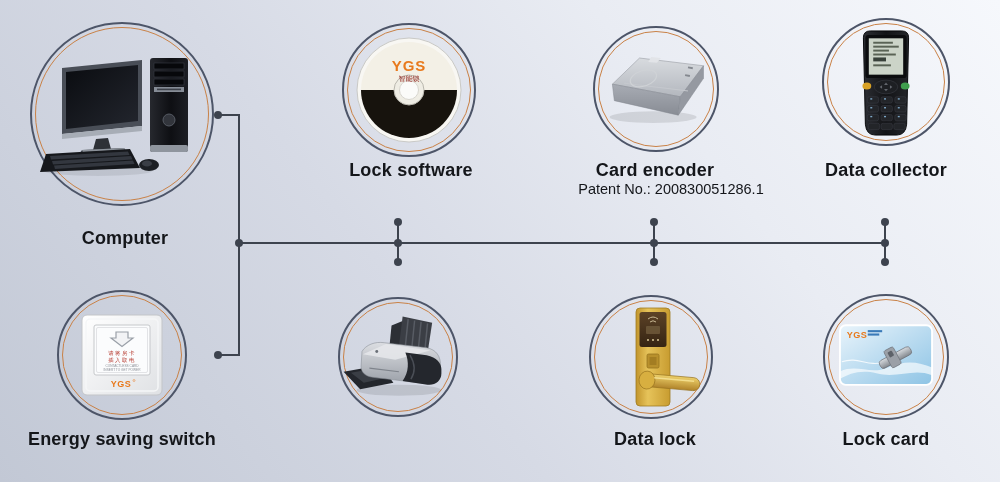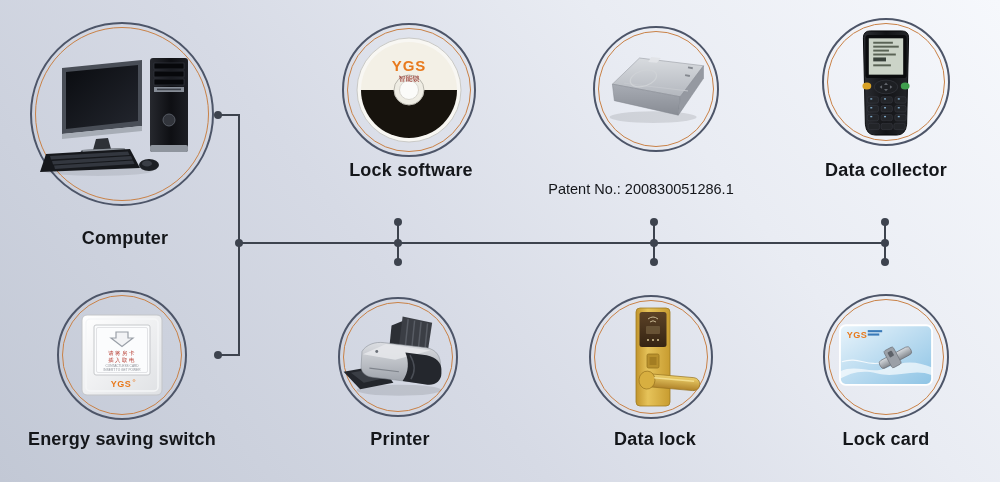--- a/index.html
+++ b/index.html
@@ -130,21 +130,22 @@
       <polygon points="20,42 48,15 114,23 90,55" fill="url(#enc-top)" stroke="#979ba2" stroke-width="0.6"></polygon>
       <polygon points="20,42 90,55 88,74 22,59" fill="url(#enc-front)" stroke="#83878f" stroke-width="0.5"></polygon>
       <polygon points="90,55 114,23 114,36 88,74" fill="#9599a1" stroke="#83878f" stroke-width="0.5"></polygon>
       <path d="M32,41 L98,49" stroke="#c5c8cd" stroke-width="1" fill="none"></path>
       <ellipse cx="52" cy="36" rx="14" ry="8" transform="rotate(-18 52 36)" fill="none" stroke="#cfd2d6" stroke-width="1.2"></ellipse>
       <rect x="98" y="24" width="5" height="2" transform="rotate(10 100 25)" fill="#84888f"></rect>
       <rect x="95" y="32" width="5" height="2" transform="rotate(10 97 33)" fill="#84888f"></rect>
       <polygon points="60,14 70,15 66,20 57,19" fill="#e2e4e8"></polygon>
     </svg>
   </div>
-  <div class="patent-line" style="left:501px;top:181px;">Patent No.: 200830051286.1</div>
+  <div class="node-label" style="left:515px;top:160px;">Card encoder</div>
+  <div class="patent-line" style="left:531px;top:181px;">Patent No.: 200830051286.1</div>
 
   <div class="node" style="left:822px;top:18px;width:128px;height:128px;">
     <div class="ring-outer"></div>
     <div class="ring-inner"></div>
     <svg class="art" style="left:31px;top:10px;" width="66" height="110" viewBox="0 0 66 112">
       <defs>
         <linearGradient id="dc-body" x1="0" y1="0" x2="1" y2="0">
           <stop offset="0" stop-color="#2c2e33"></stop>
             <stop offset=".5" stop-color="#121316"></stop>
             <stop offset="1" stop-color="#232529"></stop>
@@ -248,21 +249,20 @@
 
       <path d="M26,44 C30,37 40,33 50,34.5 L96,40 C107,42 111,50 111,58 L111,68 C111,76 104,80 96,79 L38,72 C29,71 25,66 25,60 Z" fill="url(#pr-body)" stroke="#878c94" stroke-width="0.6"></path>
       <polygon points="27,47 52,36 100,43 62,53" fill="#e6e8eb" opacity="0.85"></polygon>
 
       <path d="M73,45 L96,48 C107,50 112,57 112,63 L112,68 C112,76 105,81 97,80 L70,76 C77,66 77,55 73,45 Z" fill="#24272d"></path>
       <path d="M78,48 C84,58 84,66 79,74" stroke="#4a4e56" stroke-width="1.6" fill="none"></path>
       <circle cx="42" cy="44" r="1.6" fill="#6a6f77"></circle>
       <line x1="34" y1="62" x2="66" y2="66" stroke="#7e838b" stroke-width="1.2"></line>
     </svg>
   </div>
-  <div class="node-label" style="left:260px;top:429px;">Printer</div>
 
   <div class="node" style="left:589px;top:295px;width:124px;height:124px;">
     <div class="ring-outer"></div>
     <div class="ring-inner"></div>
     <svg class="art" style="left:7px;top:7px;" width="110" height="110" viewBox="0 0 110 110">
       <defs>
         <linearGradient id="dl-plate" x1="0" y1="0" x2="1" y2="0">
           <stop offset="0" stop-color="#c2952c"></stop>
             <stop offset=".35" stop-color="#e6c35a"></stop>
             <stop offset="1" stop-color="#c89c30"></stop>

